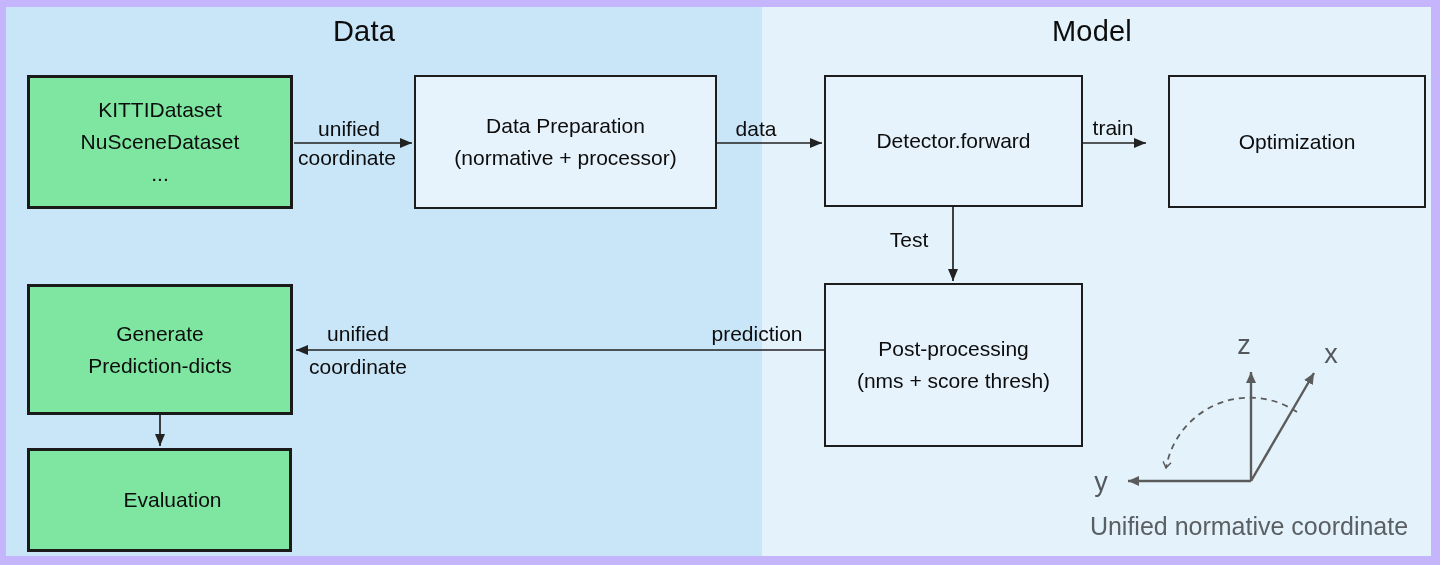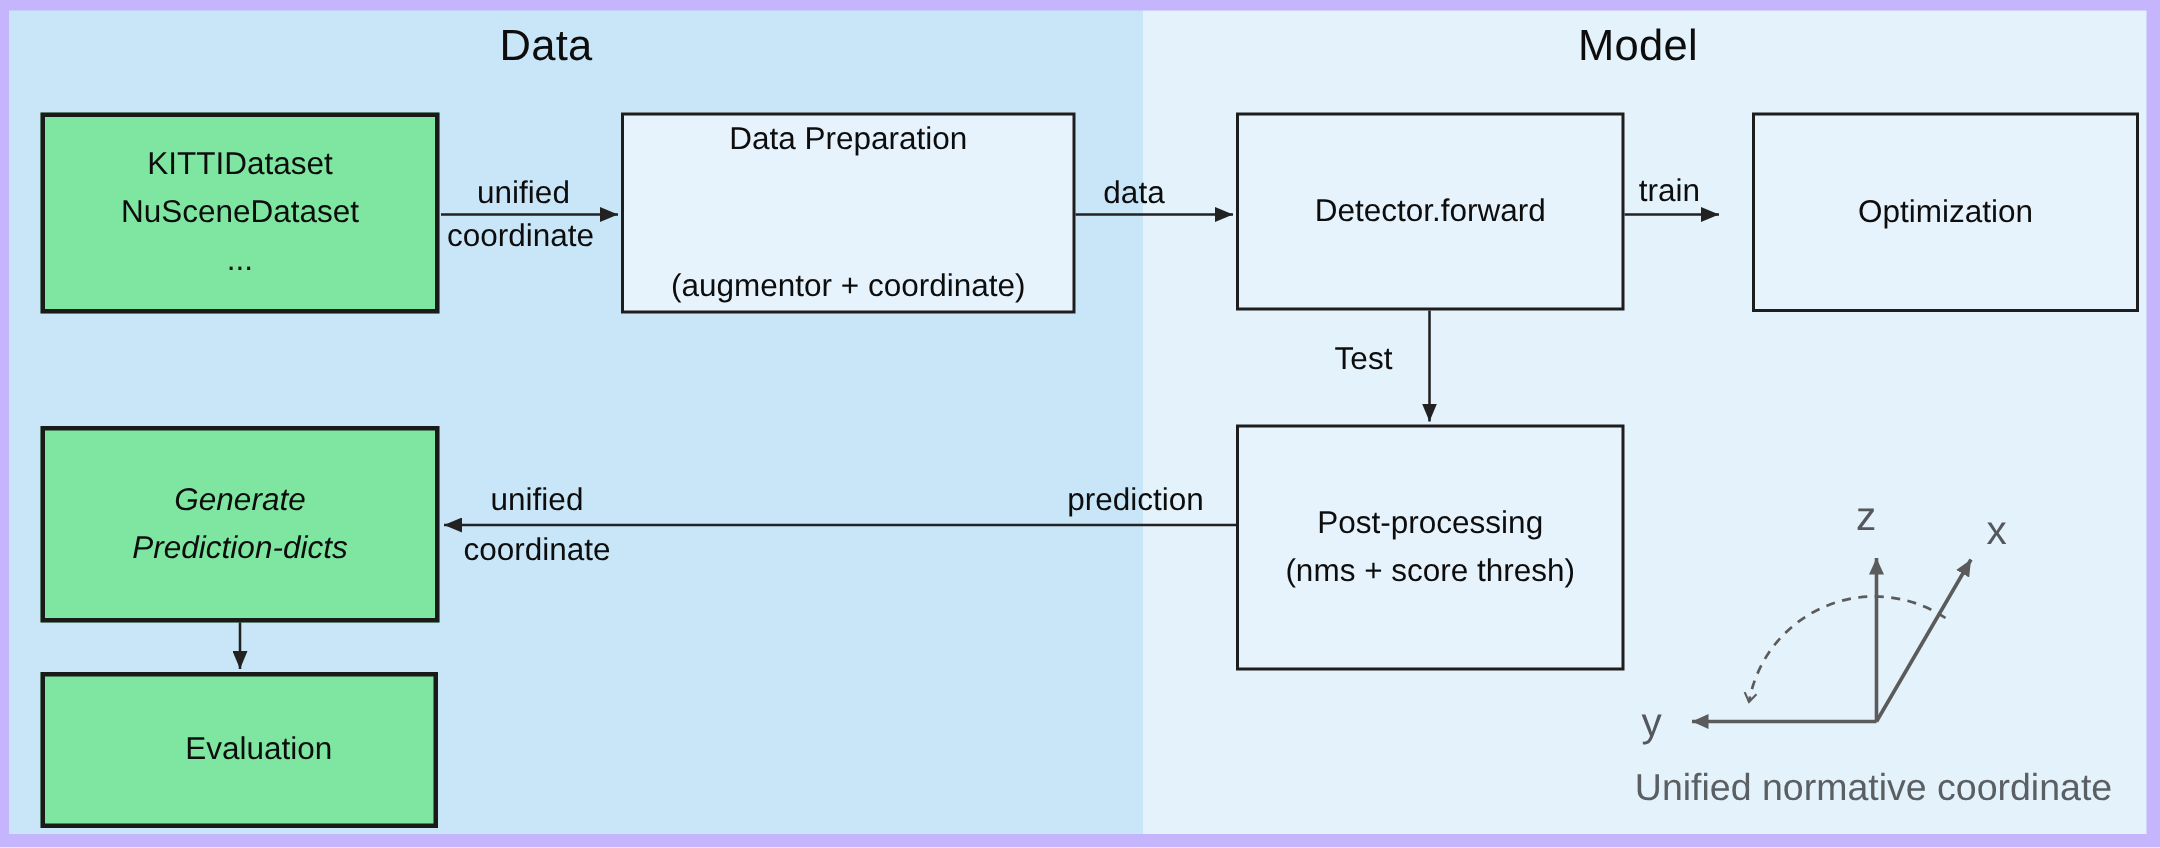--- a/index.html
+++ b/index.html
@@ -75,39 +75,39 @@
       <path d="M1297,412 A85,85 0 0 0 1166,468" stroke-width="1.8" stroke-dasharray="6,5" marker-end="url(#ah-vee)"></path>
     </g>
   </svg>
 
   <div class="box box-green" style="left:27px;top:75px;width:266px;height:134px;">
     <div>KITTIDataset</div>
     <div>NuSceneDataset</div>
     <div>...</div>
   </div>
 
-  <div class="box box-blue" style="left:414px;top:75px;width:303px;height:134px;justify-content:space-between;">
+  <div class="box box-blue" style="left:414px;top:75px;width:303px;height:134px;">
     <div>Data Preparation</div>
-    <div>(augmentor + coordinate)</div>
+    <div>(normative + processor)</div>
   </div>
 
   <div class="box box-blue" style="left:824px;top:75px;width:259px;height:132px;">
     <div>Detector.forward</div>
   </div>
 
   <div class="box box-blue" style="left:1148px;top:75px;width:258px;height:133px;margin-left:20px;">
     <div>Optimization</div>
   </div>
 
   <div class="box box-blue" style="left:824px;top:283px;width:259px;height:164px;">
     <div>Post-processing</div>
     <div>(nms + score thresh)</div>
   </div>
 
-  <div class="box box-green" style="left:27px;top:284px;width:266px;height:131px;font-style:italic;">
+  <div class="box box-green" style="left:27px;top:284px;width:266px;height:131px;">
     <div>Generate</div>
     <div>Prediction-dicts</div>
   </div>
 
   <div class="box box-green" style="left:27px;top:448px;width:265px;height:104px;padding-left:26px;">
     <div>Evaluation</div>
   </div>
 
   <div class="elabel" style="left:349px;top:129px;">unified</div>
   <div class="elabel" style="left:347px;top:158px;">coordinate</div>

